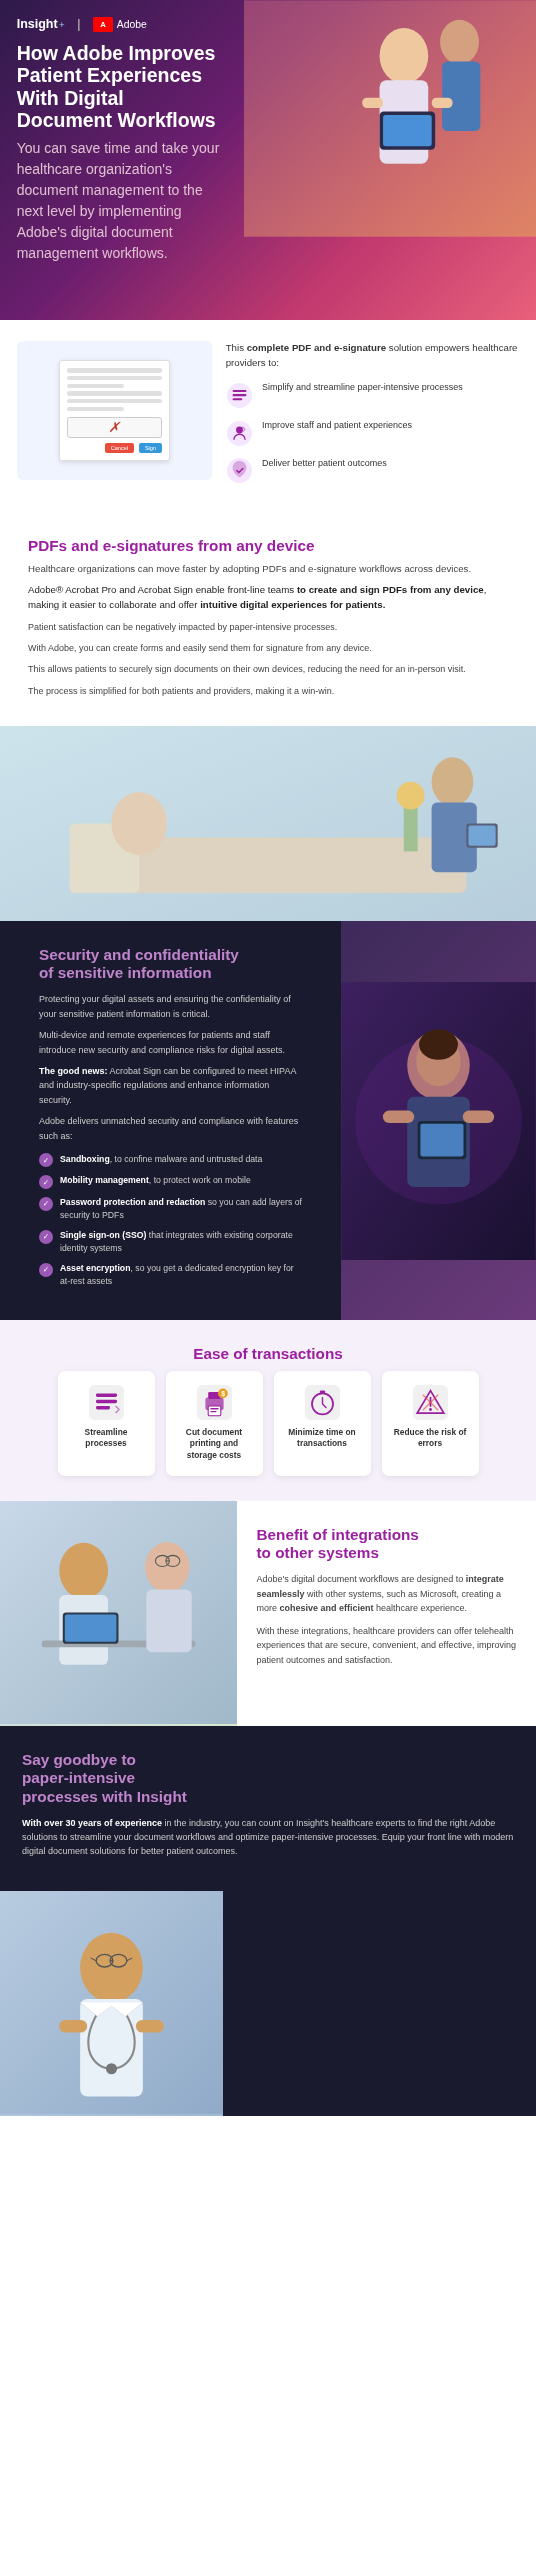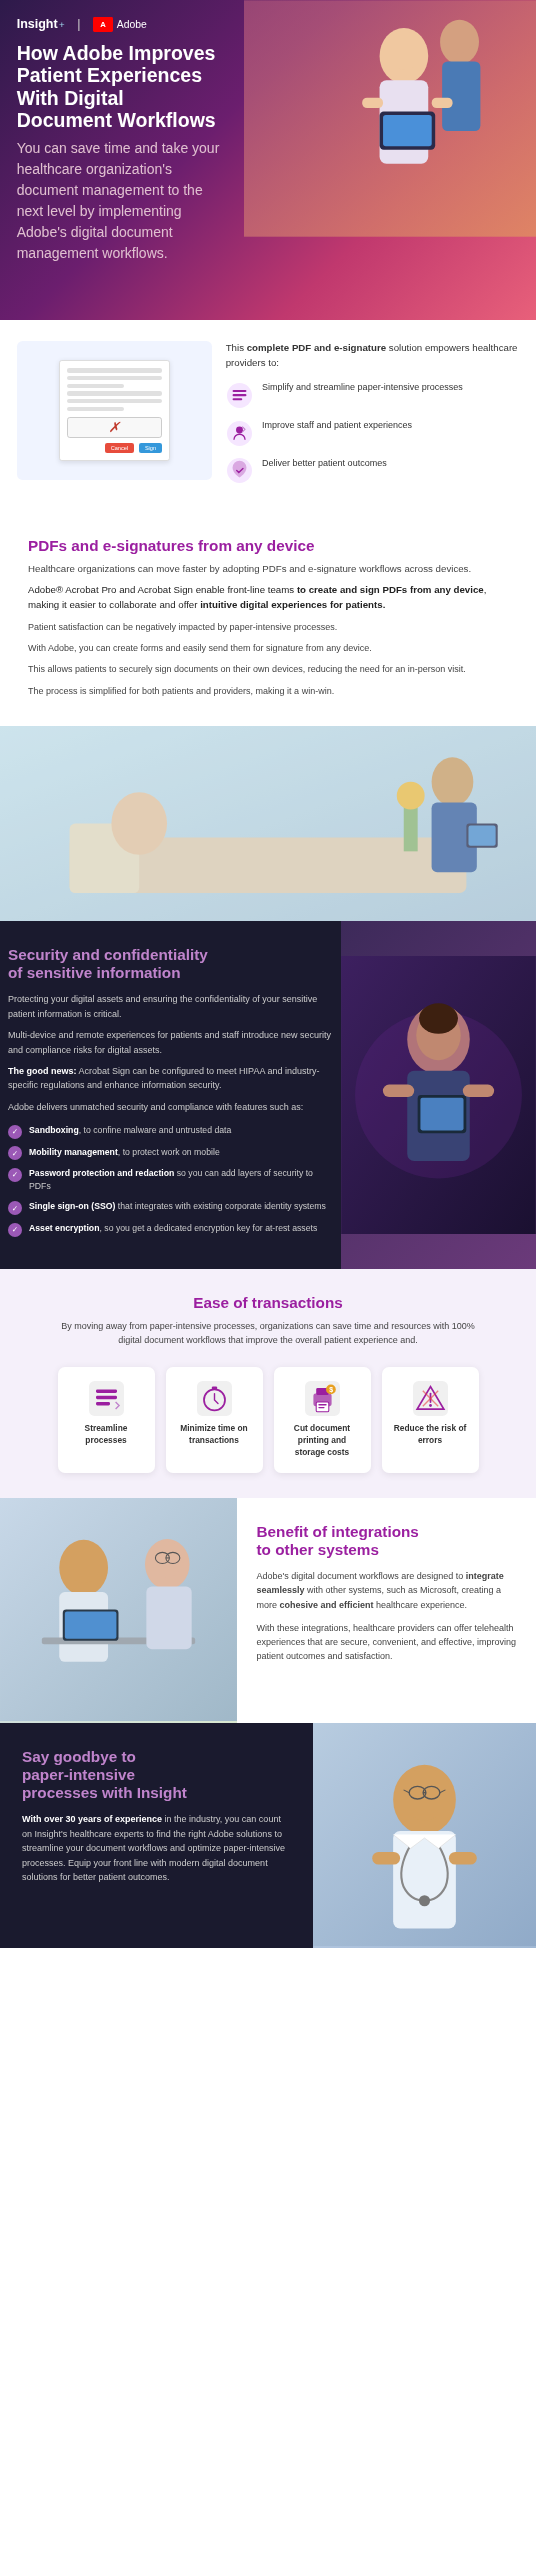--- a/index.html
+++ b/index.html
@@ -190,21 +190,21 @@
 
     
     .section-security {
       background: #1a1a2e;
       display: flex;
       min-height: 251px;
       overflow: hidden;
     }
     .security-content {
       flex: 1;
-      padding: 25px 8px;
+      padding: 25px 39px;
       color: #fff;
     }
     .security-title {
       color: #c084cc;
       font-size: 15.3px;
       font-weight: 900;
       margin-bottom: 9.7px;
       line-height: 1.2;
     }
     .security-text {
@@ -341,20 +341,21 @@
     .integrations-text strong {
       font-weight: bold;
     }
 
     
     .section-goodbye {
       background: #1a1a2e;
       display: flex;
       min-height: 209px;
       overflow: hidden;
+      flex-direction: column;
     }
     .goodbye-content {
       flex: 1;
       padding: 25px 22px;
       color: #fff;
     }
     .goodbye-title {
       color: #c084cc;
       font-size: 15.3px;
       font-weight: 900;
@@ -618,64 +619,63 @@
       <rect x="175" y="185" width="45" height="18" rx="9" fill="#c08870"></rect>
 
       <ellipse cx="140" cy="114" rx="32" ry="36" fill="#c08870"></ellipse>
       <ellipse cx="140" cy="90" rx="28" ry="22" fill="#3d2010"></ellipse>
     </svg>
   </div>
 </section>
 
 <section class="section-ease">
   <h2 class="section-title-accent">Ease of transactions</h2>
-  <p class="ease-description">By moving away from paper-intensive processes, organizations can save time and resources with 100% digital document workflows that improve the overall patient experience and.</p>
   <div class="ease-cards">
 
     <div class="ease-card">
       <div class="ease-card-icon">
         <svg width="35" height="35" viewBox="0 0 50 50" xmlns="http://www.w3.org/2000/svg">
           <rect width="50" height="50" rx="8" fill="#f0f0f0"></rect>
           <rect x="10" y="12" width="30" height="5" rx="2" fill="#9b1fa0"></rect>
           <rect x="10" y="21" width="30" height="5" rx="2" fill="#9b1fa0"></rect>
           <rect x="10" y="30" width="20" height="5" rx="2" fill="#9b1fa0"></rect>
           <path d="M38 30l5 5-5 5" fill="none" stroke="#c084cc" stroke-width="2"></path>
         </svg>
       </div>
       <span class="ease-card-label">Streamline processes</span>
     </div>
 
     <div class="ease-card">
       <div class="ease-card-icon">
         <svg width="35" height="35" viewBox="0 0 50 50" xmlns="http://www.w3.org/2000/svg">
           <rect width="50" height="50" rx="8" fill="#f0f0f0"></rect>
+
+          <rect x="12" y="18" width="26" height="18" rx="3" fill="#9b1fa0" opacity="0.7"></rect>
+          <rect x="16" y="10" width="18" height="10" rx="2" fill="#9b1fa0"></rect>
+          <rect x="16" y="30" width="18" height="14" rx="2" fill="#fff" stroke="#9b1fa0" stroke-width="1.5"></rect>
+          <rect x="19" y="33" width="12" height="2" rx="1" fill="#9b1fa0"></rect>
+          <rect x="19" y="37" width="9" height="2" rx="1" fill="#9b1fa0"></rect>
+
+          <circle cx="37" cy="12" r="7" fill="#e8a020"></circle>
+          <text x="34.5" y="16" font-size="10" fill="#fff" font-weight="bold">$</text>
+        </svg>
+      </div>
+      <span class="ease-card-label">Cut document printing and storage costs</span>
+    </div>
+
+    <div class="ease-card">
+      <div class="ease-card-icon">
+        <svg width="35" height="35" viewBox="0 0 50 50" xmlns="http://www.w3.org/2000/svg">
+          <rect width="50" height="50" rx="8" fill="#f0f0f0"></rect>
           <circle cx="25" cy="27" r="15" stroke="#9b1fa0" stroke-width="2.5" fill="none"></circle>
           <path d="M25 18v9l5 5" stroke="#9b1fa0" stroke-width="2" stroke-linecap="round" fill="none"></path>
           <rect x="21" y="8" width="8" height="4" rx="2" fill="#9b1fa0"></rect>
         </svg>
       </div>
       <span class="ease-card-label">Minimize time on transactions</span>
-    </div>
-
-    <div class="ease-card">
-      <div class="ease-card-icon">
-        <svg width="35" height="35" viewBox="0 0 50 50" xmlns="http://www.w3.org/2000/svg">
-          <rect width="50" height="50" rx="8" fill="#f0f0f0"></rect>
-
-          <rect x="12" y="18" width="26" height="18" rx="3" fill="#9b1fa0" opacity="0.7"></rect>
-          <rect x="16" y="10" width="18" height="10" rx="2" fill="#9b1fa0"></rect>
-          <rect x="16" y="30" width="18" height="14" rx="2" fill="#fff" stroke="#9b1fa0" stroke-width="1.5"></rect>
-          <rect x="19" y="33" width="12" height="2" rx="1" fill="#9b1fa0"></rect>
-          <rect x="19" y="37" width="9" height="2" rx="1" fill="#9b1fa0"></rect>
-
-          <circle cx="37" cy="12" r="7" fill="#e8a020"></circle>
-          <text x="34.5" y="16" font-size="10" fill="#fff" font-weight="bold">$</text>
-        </svg>
-      </div>
-      <span class="ease-card-label">Cut document printing and storage costs</span>
     </div>
 
     <div class="ease-card">
       <div class="ease-card-icon">
         <svg width="35" height="35" viewBox="0 0 50 50" xmlns="http://www.w3.org/2000/svg">
           <rect width="50" height="50" rx="8" fill="#f0f0f0"></rect>
           <polygon points="25,8 44,40 6,40" fill="none" stroke="#9b1fa0" stroke-width="2.5"></polygon>
           <line x1="25" y1="18" x2="25" y2="30" stroke="#9b1fa0" stroke-width="2.5" stroke-linecap="round"></line>
           <circle cx="25" cy="35" r="2" fill="#9b1fa0"></circle>
 

